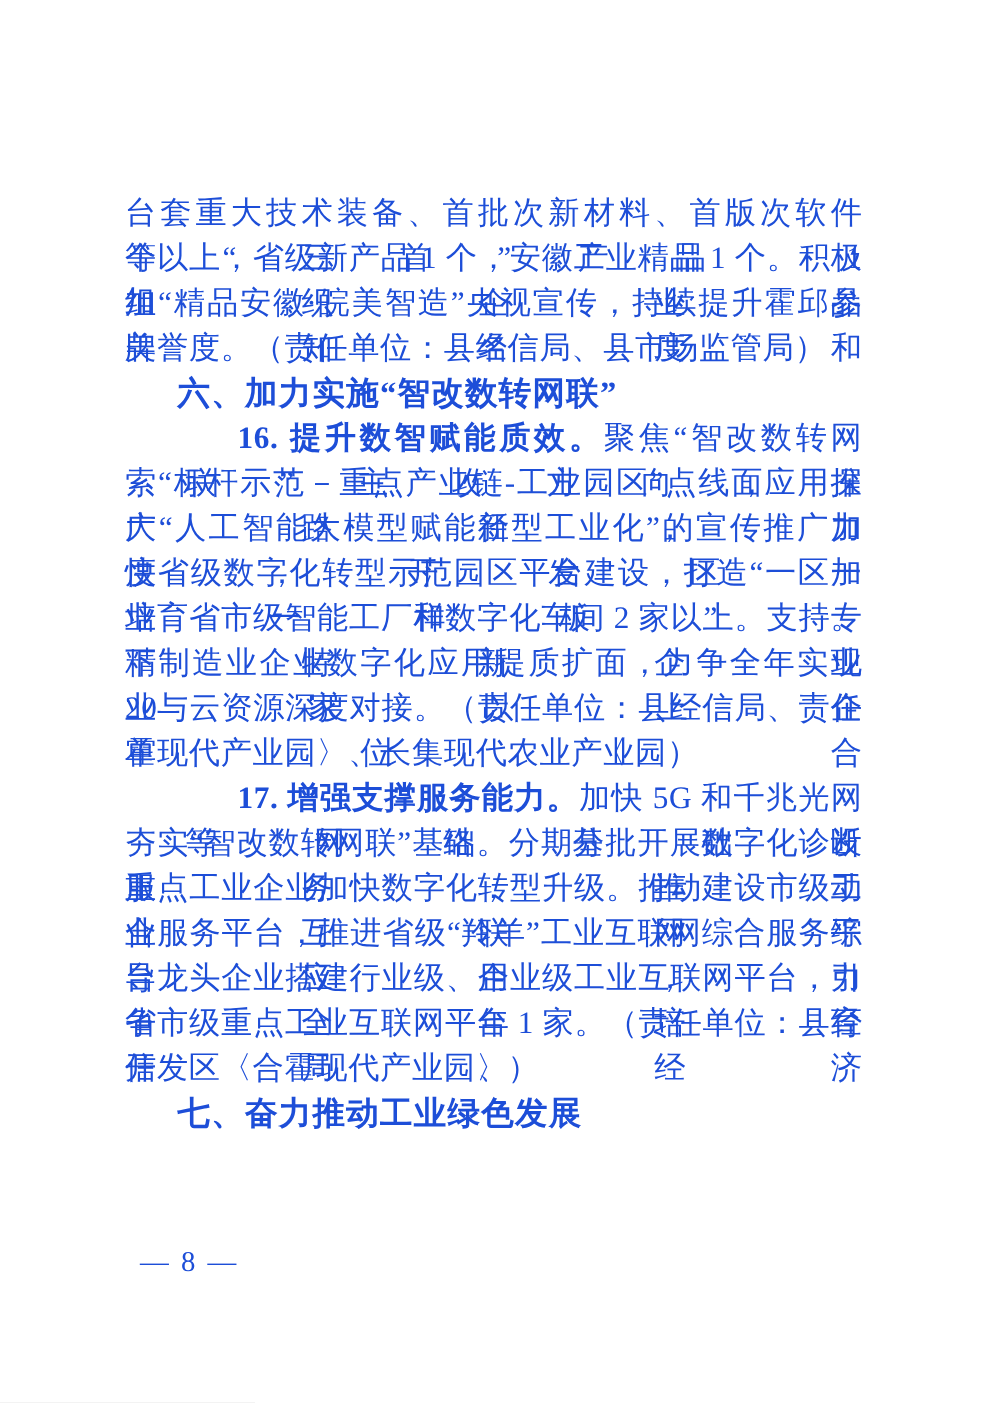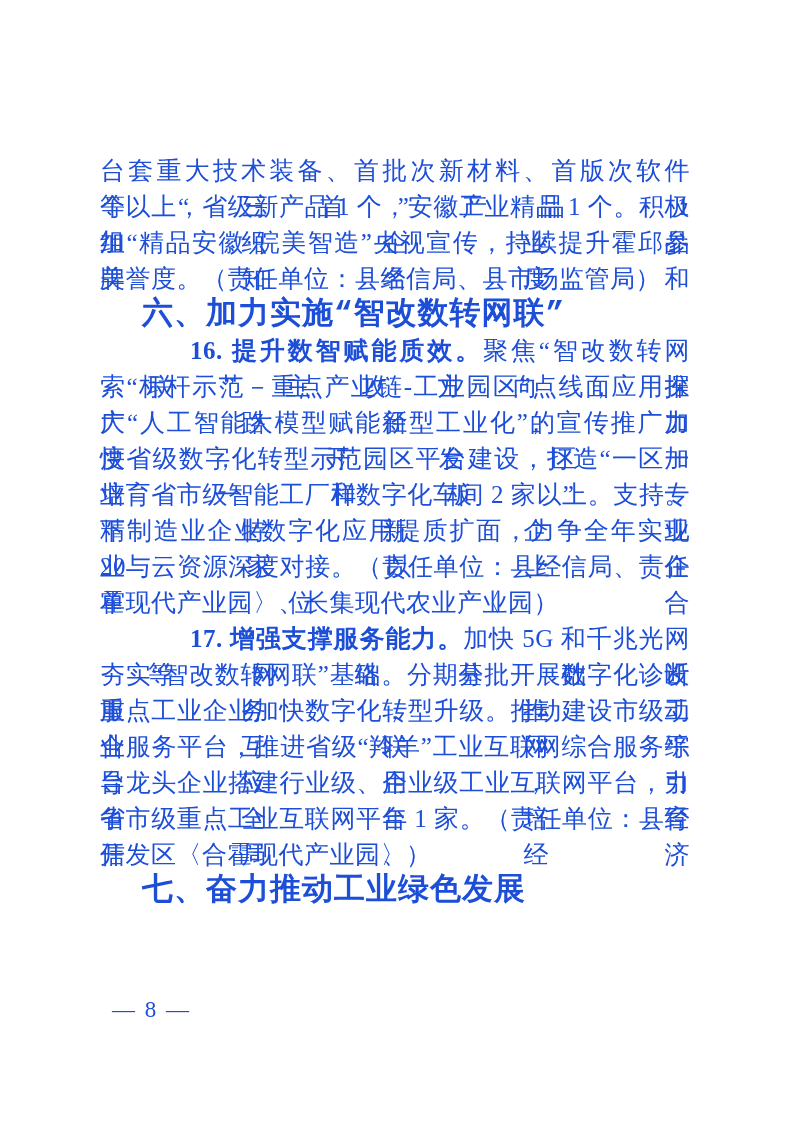--- a/index.html
+++ b/index.html
@@ -29,23 +29,23 @@
   .j {
     text-align: justify;
     text-align-last: justify;
   }
   
   .indent { text-indent: 42px; margin-left: 48px; }
   
   .runin { font-weight: bold; }
   
   .heading {
-    font-family: Liberation Mono, monospace;
+    font-family: Liberation Serif, serif;
     font-weight: bold;
-    font-size: 31px;
+    font-size: 26px;
     text-indent: 42px;
     letter-spacing: 1px;
   }
   .footer {
     position: absolute;
     left: 112px;
     top: 995px;
     font-size: 23px;
     letter-spacing: 2px;
     line-height: 30px;

